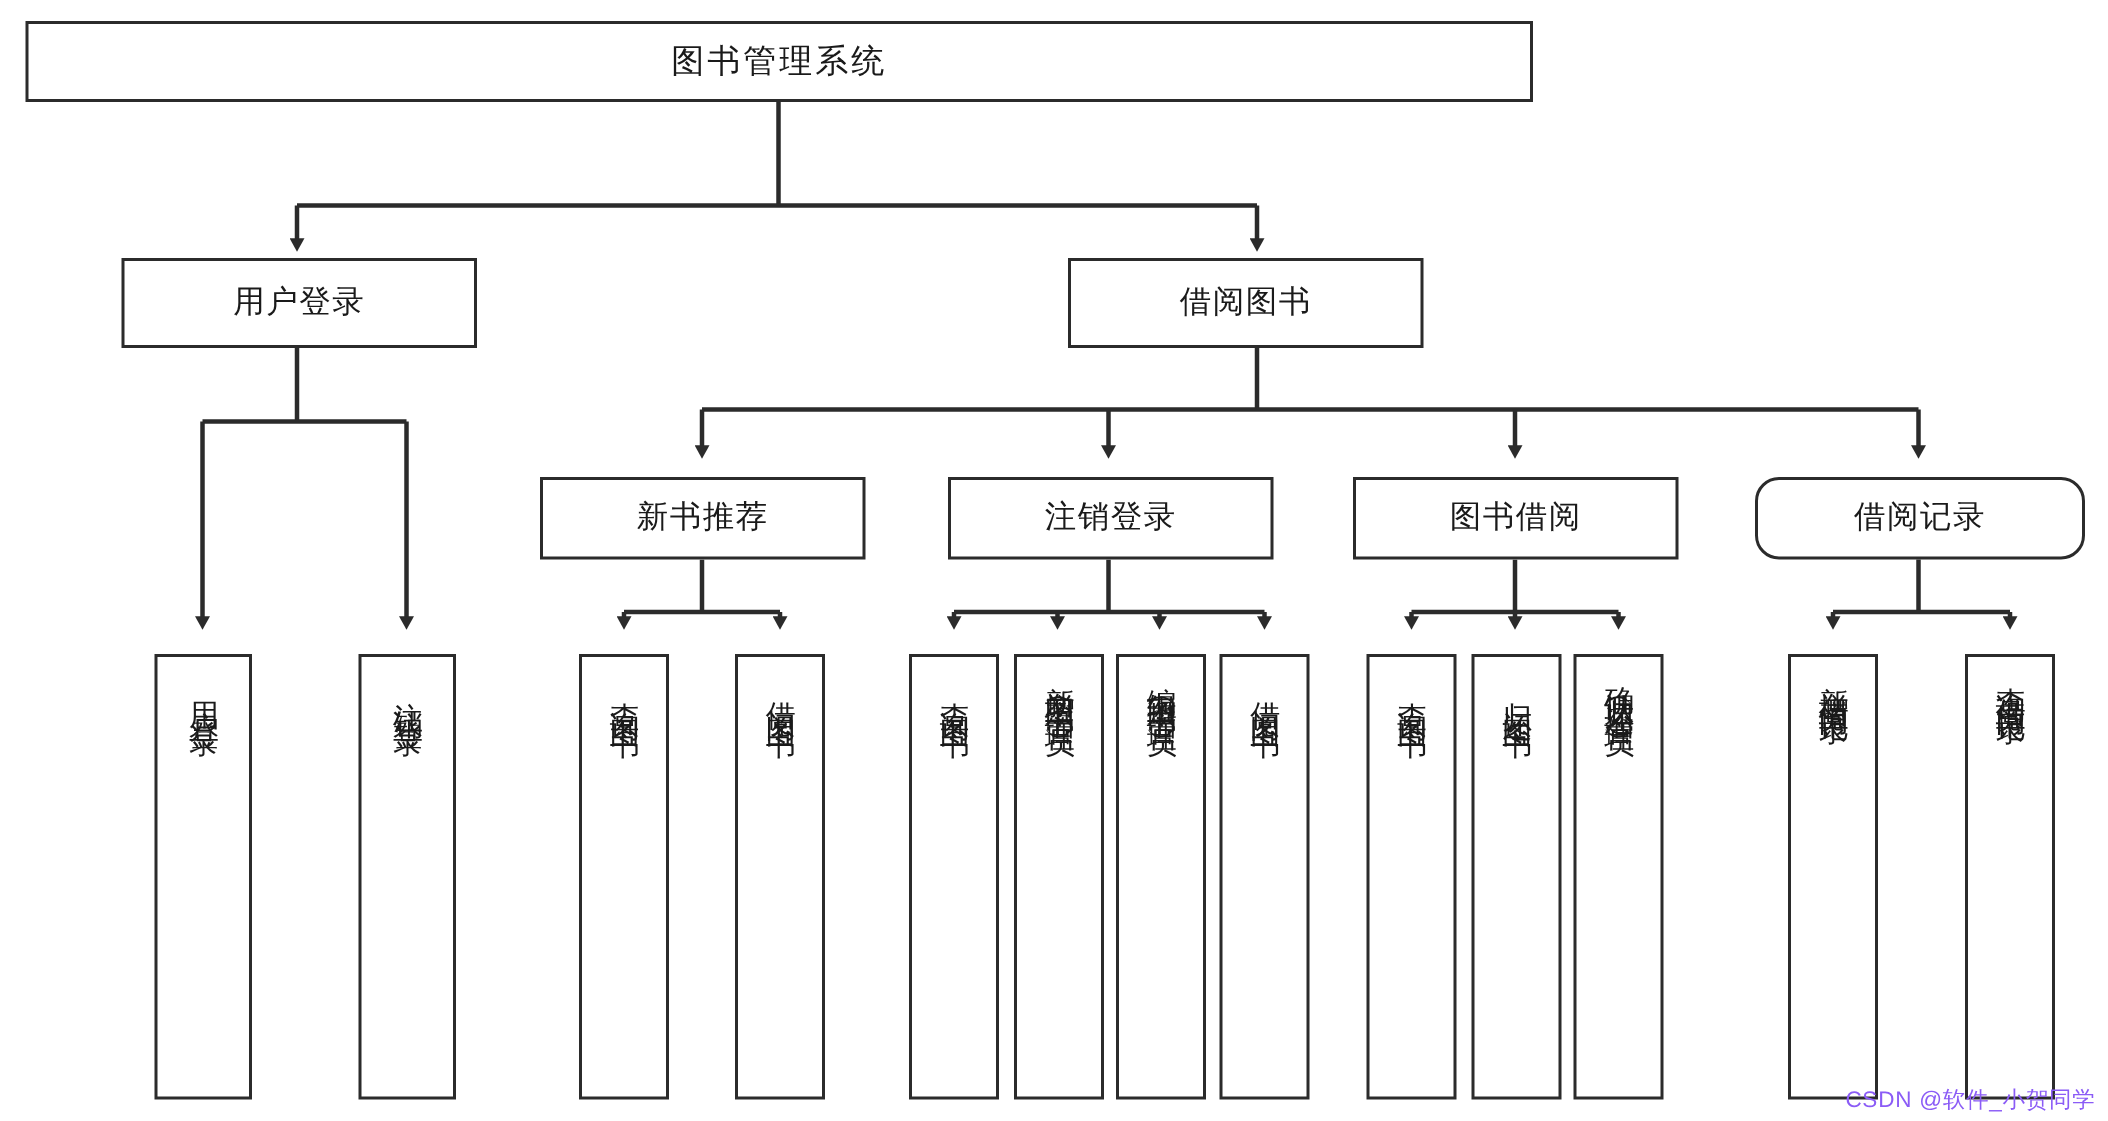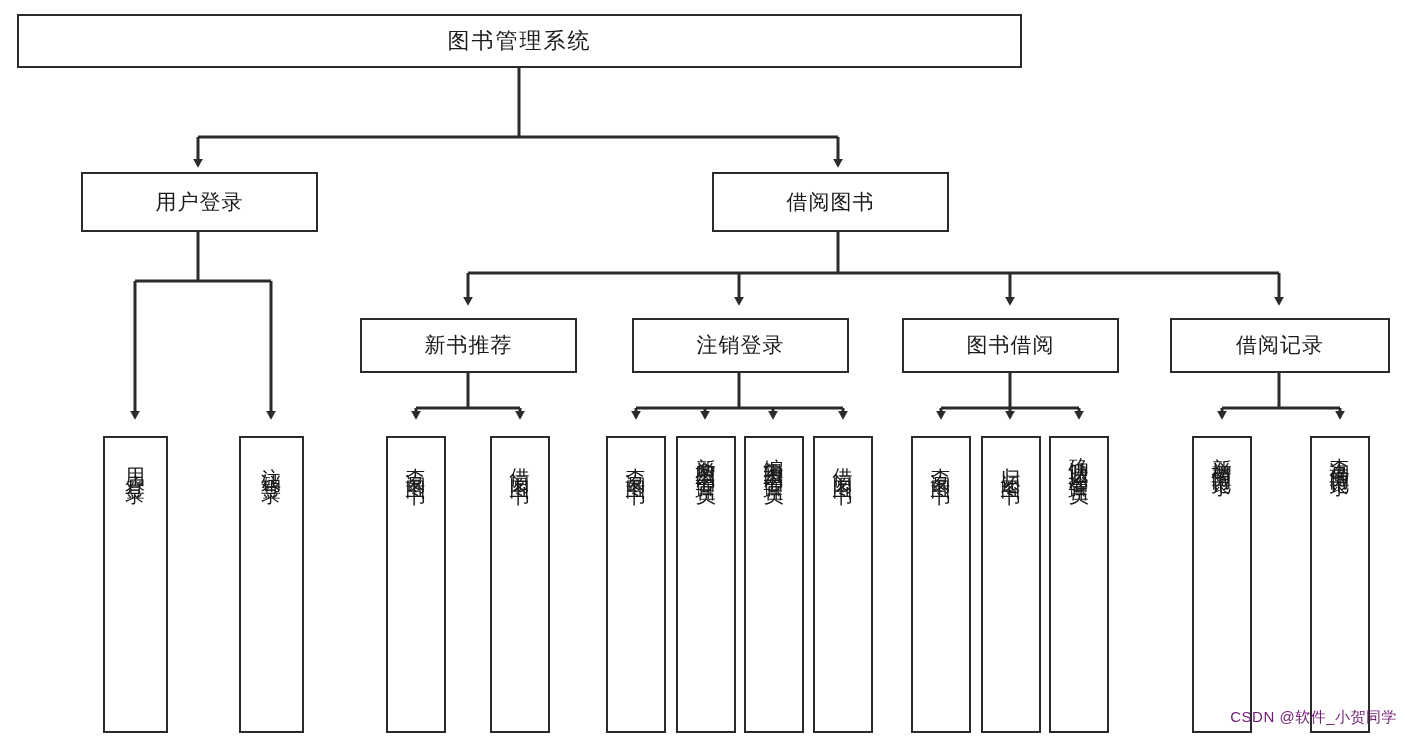--- a/index.html
+++ b/index.html
@@ -57,23 +57,23 @@
     line-height:1;
     white-space:nowrap;
     margin-top:14px;
   }
   .v-node.tall .lbl{
     margin-top:4px;
     letter-spacing:4px;
   }
   #watermark{
     position:absolute;
-    right:8px;bottom:20px;
+    right:8px;bottom:4px;
     font-size:15px;
-    color:#701a75;
+    color:#8b5cf6;
     letter-spacing:0.5px;
     z-index:5;
     white-space:nowrap;
   }
 </style>
 </head>
 <body>
 
 <div id="canvas">
 
@@ -140,21 +140,21 @@
 
   <div class="node h-node" style="left:360px;top:318px;width:217px;height:55px;">
     <span class="lbl">新书推荐</span>
   </div>
   <div class="node h-node" style="left:632px;top:318px;width:217px;height:55px;">
     <span class="lbl">注销登录</span>
   </div>
   <div class="node h-node" style="left:902px;top:318px;width:217px;height:55px;">
     <span class="lbl">图书借阅</span>
   </div>
-  <div class="node h-node" style="left:1170px;top:318px;width:220px;height:55px;">
+  <div class="node h-node" style="left:1170px;top:318px;width:220px;height:55px;border-radius:16px;">
     <span class="lbl">借阅记录</span>
   </div>
 
   <div class="node v-node" style="left:103px;top:436px;width:65px;height:297px;">
     <span class="lbl">用户登录</span>
   </div>
   <div class="node v-node" style="left:239px;top:436px;width:65px;height:297px;">
     <span class="lbl">注销登录</span>
   </div>
 

